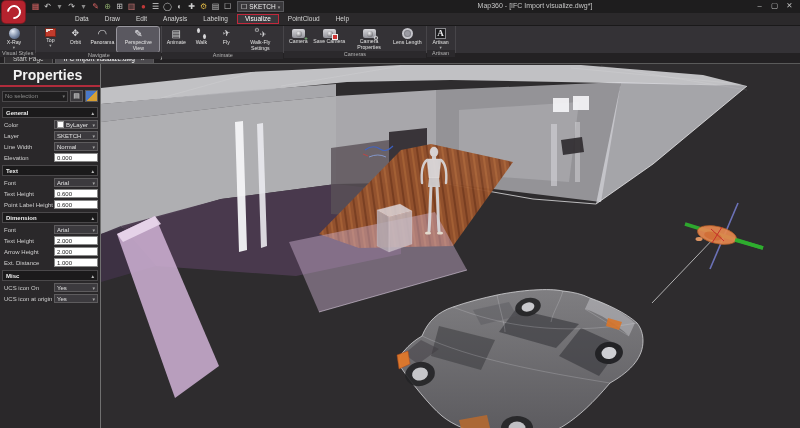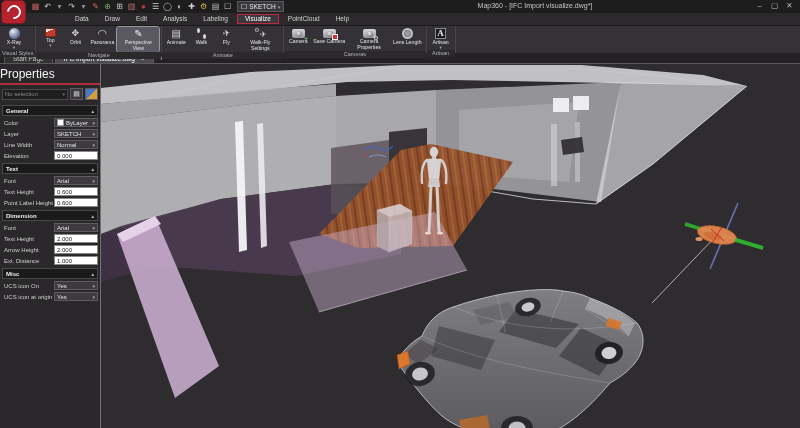--- a/index.html
+++ b/index.html
@@ -64,21 +64,21 @@
   
   #doctabs{position:absolute;left:0;top:53px;width:800px;height:11px;background:#232123;display:flex;align-items:flex-end;
            padding-left:4px;box-sizing:border-box;border-bottom:1px solid #5a5a5a;z-index:5}
   .dtab{display:flex;align-items:center;gap:3px;padding:0 8px;height:10px;border:1px solid #5a585a;border-bottom:none;
         border-radius:4px 4px 0 0;background:#333133;color:#c8c8c8;font-size:6.5px;margin-right:2px}
   .dtab.active{background:#4c4a4e;color:#fff}
   .dtab-close{font-size:7px;color:#cccccc}
   .dtab-add{width:11px;height:10px;color:#cccccc;font-size:8px;display:flex;align-items:center;justify-content:center}
   
   #sidebar{position:absolute;left:0;top:64px;width:101px;height:364px;background:#2a282a;border-right:1px solid #707070;box-sizing:border-box}
-  .props-title{font-size:12px;font-weight:normal;color:#f2f2f2;padding:3px 0 2px;border-bottom:2px solid #b02c3c}
+  .props-title{font-size:14px;font-weight:bold;color:#f2f2f2;padding:3px 13px 2px;border-bottom:2px solid #b02c3c}
   .sel-row{display:flex;gap:2px;padding:3px 2px;align-items:center}
   .sel-dd{flex:1;height:11px;background:#1f1e1f;border:1px solid #4a484a;color:#8a8a8a;font-size:6px;display:flex;
           align-items:center;justify-content:space-between;padding:0 2px;box-sizing:border-box}
   .sel-dd .caret{font-size:5px;color:#777}
   .selbtn{width:13px;height:12px;background:#3a383c;border:1px solid #5c5a5c;display:flex;align-items:center;
           justify-content:center;font-size:7px;color:#ddd;box-sizing:border-box}
   [data-name="color-palette-icon"]{background:linear-gradient(135deg,#4a78c8 0 50%,#d8a034 50%)}
   [data-name="selection-list-icon"]::before{content:"▤"}
   .sec-h{display:flex;justify-content:space-between;align-items:center;background:#1b1a1b;border:1px solid #4a484a;
          margin:2px 2px 1px;padding:0 3px;height:9px;font-size:6px;font-weight:bold;color:#ececec}

